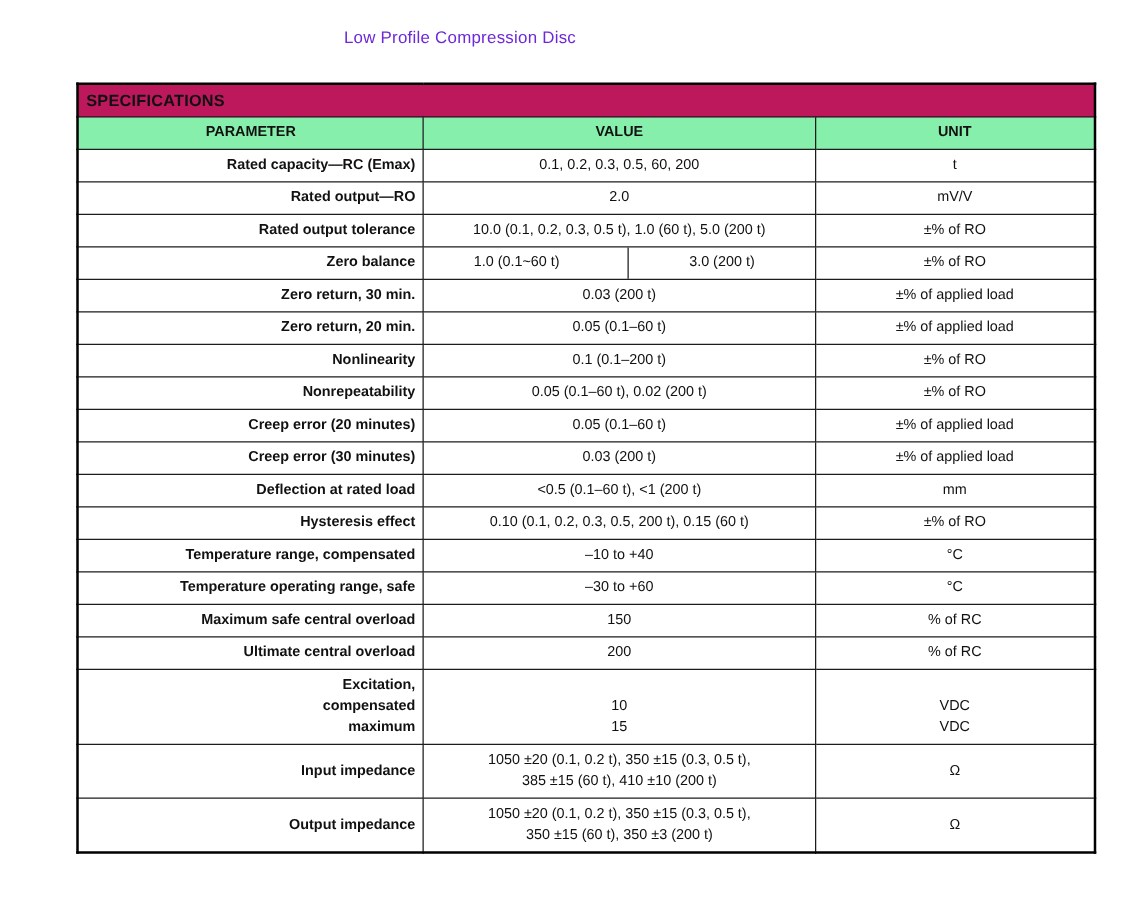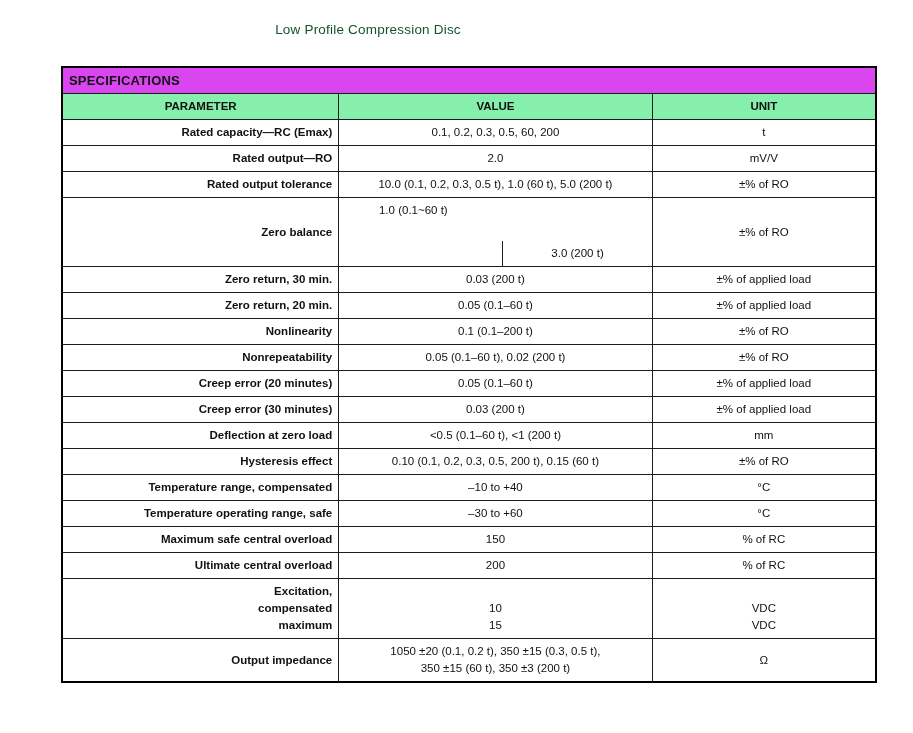--- a/index.html
+++ b/index.html
@@ -15,42 +15,42 @@
     color: #111111;
   }
   .page-title {
     position: absolute;
     top: 22px;
     left: 0;
     width: 736px;
     text-align: center;
     font-size: 13.5px;
     font-weight: 400;
-    color: #14532d;
+    color: #6d28d9;
     letter-spacing: 0.2px;
   }
   table.spec-table {
     position: absolute;
     top: 66px;
     left: 61px;
     width: 816px;
     border-collapse: collapse;
     table-layout: fixed;
     border: 2.5px solid #000000;
     font-size: 11.5px;
   }
   table.spec-table td, table.spec-table th {
     border: 1.5px solid #1c1c1c;
     padding: 4px 6px;
     vertical-align: middle;
     line-height: 17px;
     white-space: pre-wrap;
   }
   td.spec-banner {
-    background: #d946ef;
+    background: #be185d;
     font-weight: 700;
     font-size: 13px;
     text-align: left;
     padding: 3px 4px;
     letter-spacing: 0.2px;
   }
   th.col-head {
     font-weight: 700;
     text-align: center;
     background: #86efac;
@@ -72,21 +72,20 @@
     align-items: stretch;
     gap: 15px;
   }
   td.value.split .half {
     flex: 1 1 50%;
     padding: 4px 6px;
     text-align: center;
   }
   td.value.split .half + .half {
     border-left: 1.5px solid #1c1c1c;
-    margin-top: 43px;
   }
 </style>
 </head>
 <body>
 
 <div class="page-title">Low Profile Compression Disc</div>
 
 <table class="spec-table">
   <colgroup>
     <col style="width:34%">
@@ -147,21 +146,21 @@
         <td class="param">Creep error (20 minutes)</td>
         <td class="value">0.05 (0.1–60 t)</td>
         <td class="unit">±% of applied load</td>
       </tr>
       <tr>
         <td class="param">Creep error (30 minutes)</td>
         <td class="value">0.03 (200 t)</td>
         <td class="unit">±% of applied load</td>
       </tr>
       <tr>
-        <td class="param">Deflection at zero load</td>
+        <td class="param">Deflection at rated load</td>
         <td class="value">&lt;0.5 (0.1–60 t), &lt;1 (200 t)</td>
         <td class="unit">mm</td>
       </tr>
       <tr>
         <td class="param">Hysteresis effect</td>
         <td class="value">0.10 (0.1, 0.2, 0.3, 0.5, 200 t), 0.15 (60 t)</td>
         <td class="unit">±% of RO</td>
       </tr>
       <tr>
         <td class="param">Temperature range, compensated</td>
@@ -188,19 +187,25 @@
    compensated
    maximum</td>
         <td class="value">
 10
 15</td>
         <td class="unit">
 VDC
 VDC</td>
       </tr>
       <tr>
+        <td class="param">Input impedance</td>
+        <td class="value">1050 ±20 (0.1, 0.2 t), 350 ±15 (0.3, 0.5 t),
+385 ±15 (60 t), 410 ±10 (200 t)</td>
+        <td class="unit">Ω</td>
+      </tr>
+      <tr>
         <td class="param">Output impedance</td>
         <td class="value">1050 ±20 (0.1, 0.2 t), 350 ±15 (0.3, 0.5 t),
 350 ±15 (60 t), 350 ±3 (200 t)</td>
         <td class="unit">Ω</td>
       </tr>
     </tbody>
 </table>
 
 </body></html>

